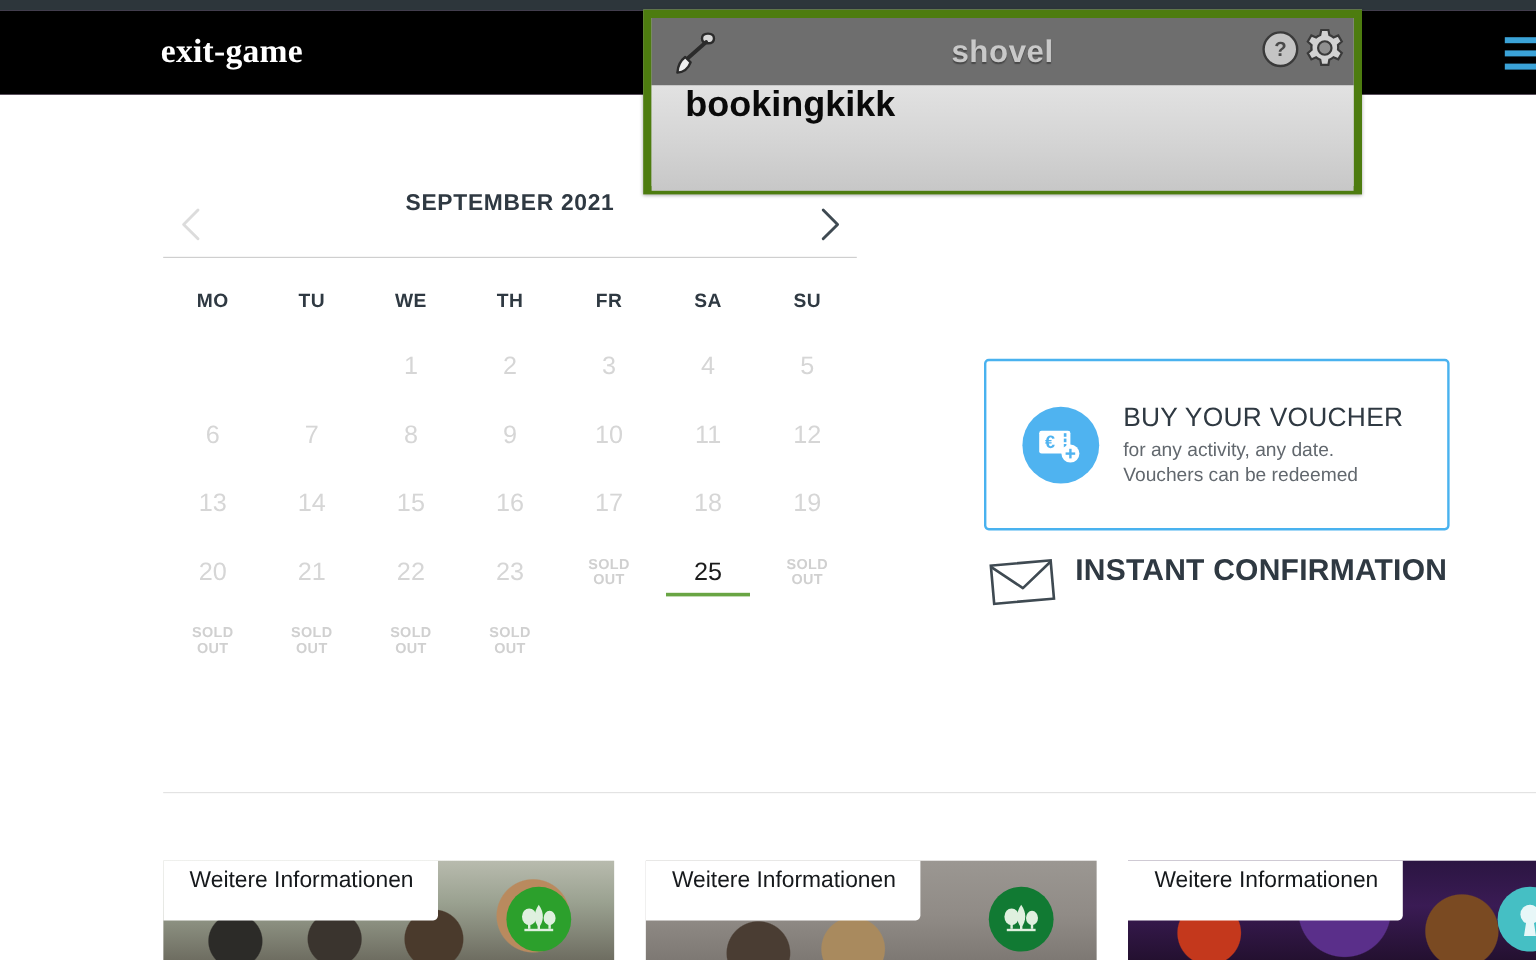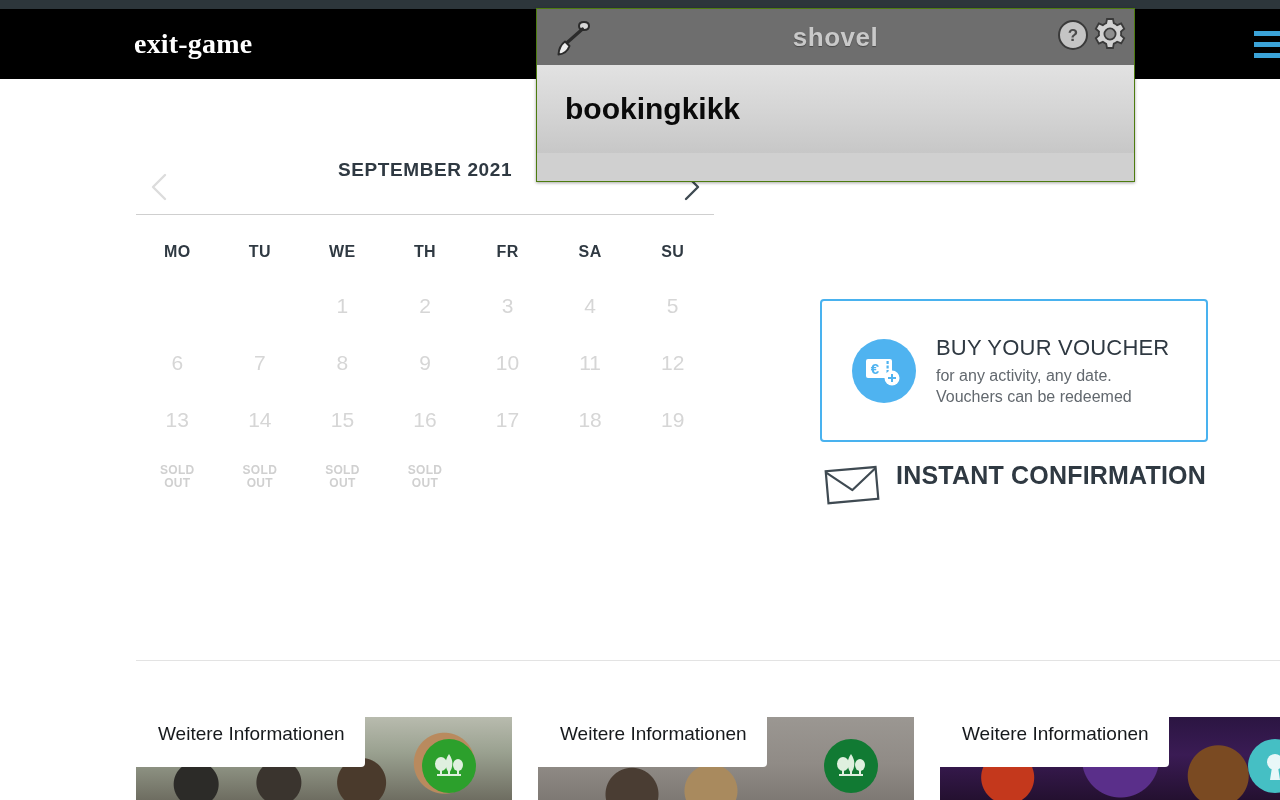--- a/index.html
+++ b/index.html
@@ -43,22 +43,22 @@
     display: flex; flex-direction: column; justify-content: center; gap: 6px;
   }
   .hamburger span {
     display: block; width: 26px; height: 5px;
     background: #3ba3d8;
   }
 
   
   .overlay {
     position: absolute; top: 8px; left: 536px;
-    width: 599px; height: 174px;
-    border: 1px solid #4d7c0f;
+    width: 599px; height: 154px;
+    border: 7px solid #4d7c0f;
     background: #d0d0d0;
     box-shadow: 0 1px 3px rgba(0,0,0,0.35);
     z-index: 40;
   }
   .overlay-title-bar {
     position: relative;
     height: 56px;
     background: #6e6e6e;
     display: flex; align-items: center;
   }
@@ -76,21 +76,21 @@
     letter-spacing: 0.5px;
     text-shadow: 0 1px 1px rgba(0,0,0,0.35);
   }
   .overlay-actions {
     position: absolute; right: 6px; top: 8px;
     display: flex; align-items: center; gap: 2px;
   }
   .overlay-body {
     height: 88px;
     background: linear-gradient(to bottom, #e2e2e2 0%, #d4d4d4 55%, #c7c7c7 100%);
-    display: flex; align-items: center;
+    display: flex; align-items: flex-start;
   }
   .overlay-entry {
     padding-left: 28px;
     font-size: 30px;
     font-weight: 700;
     color: #0a0a0a;
   }
 
   
   .content { position: absolute; top: 79px; left: 0; width: 1280px; height: 721px; background:#fff; }
@@ -329,20 +329,35 @@
             <tr>
               <td>13</td>
               <td>14</td>
               <td>15</td>
               <td>16</td>
               <td>17</td>
               <td>18</td>
               <td>19</td>
             </tr>
             <tr>
+              <td>20</td>
+              <td>21</td>
+              <td>22</td>
+              <td>23</td>
+              <td class="soldout">
+                <span class="soldout-txt">SOLD</span>
+                <span class="soldout-txt">OUT</span>
+              </td>
+              <td class="selected">25<span class="sel-underline"></span></td>
+              <td class="soldout">
+                <span class="soldout-txt">SOLD</span>
+                <span class="soldout-txt">OUT</span>
+              </td>
+            </tr>
+            <tr>
               <td class="soldout">
                 <span class="soldout-txt">SOLD</span>
                 <span class="soldout-txt">OUT</span>
               </td>
               <td class="soldout">
                 <span class="soldout-txt">SOLD</span>
                 <span class="soldout-txt">OUT</span>
               </td>
               <td class="soldout">
                 <span class="soldout-txt">SOLD</span>

